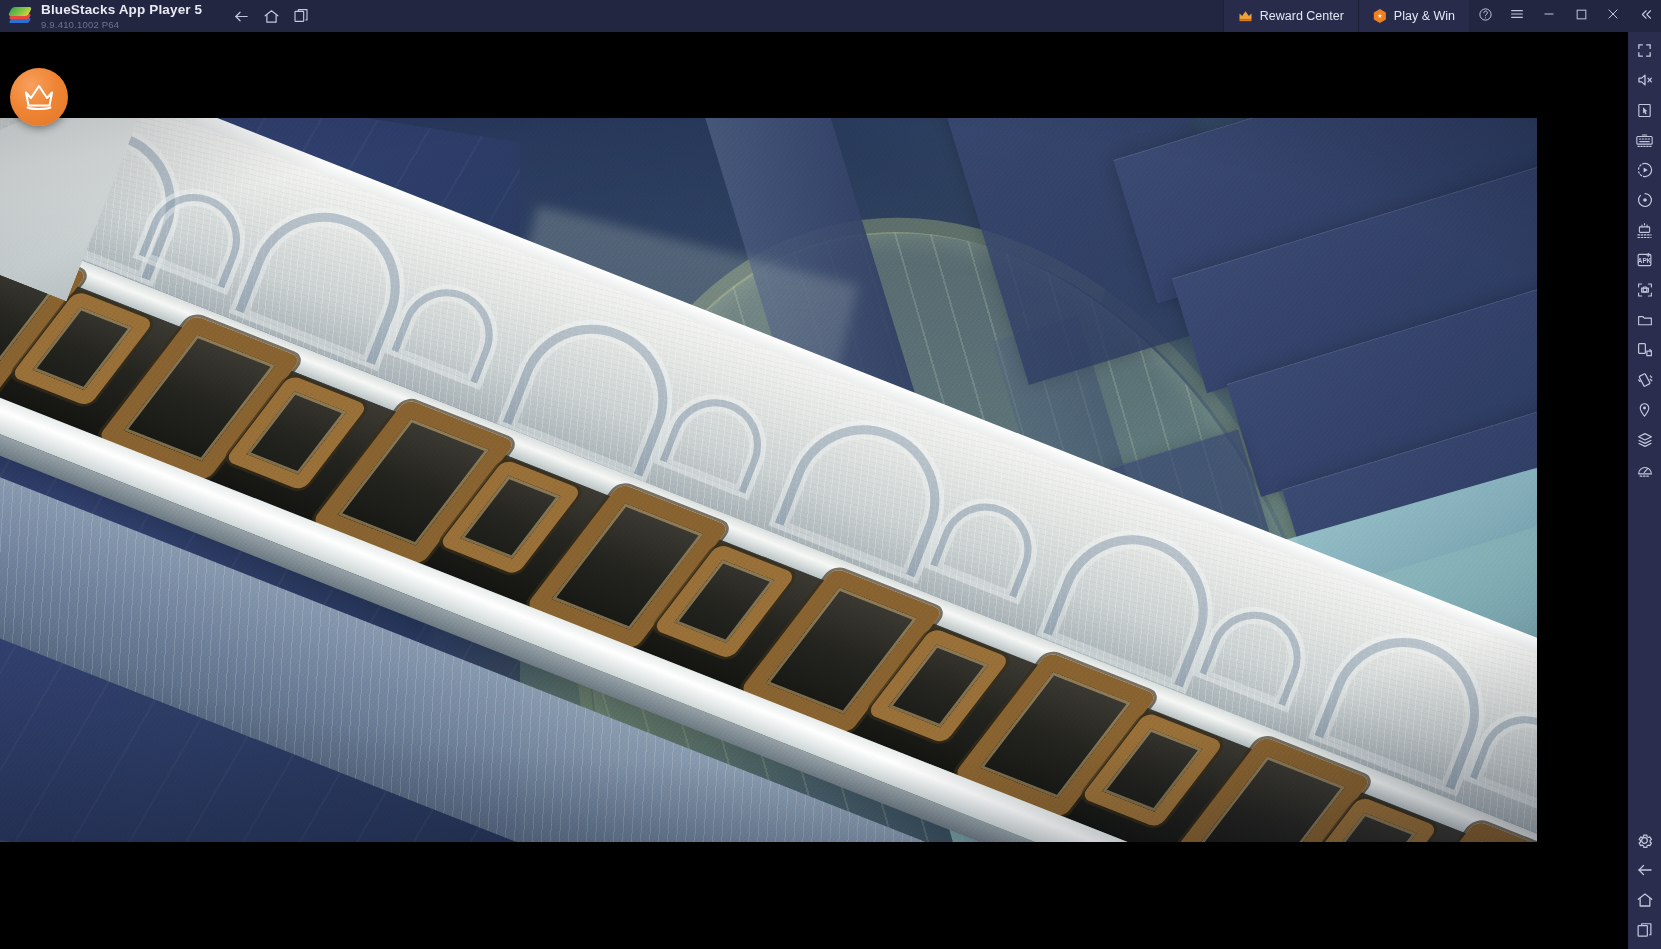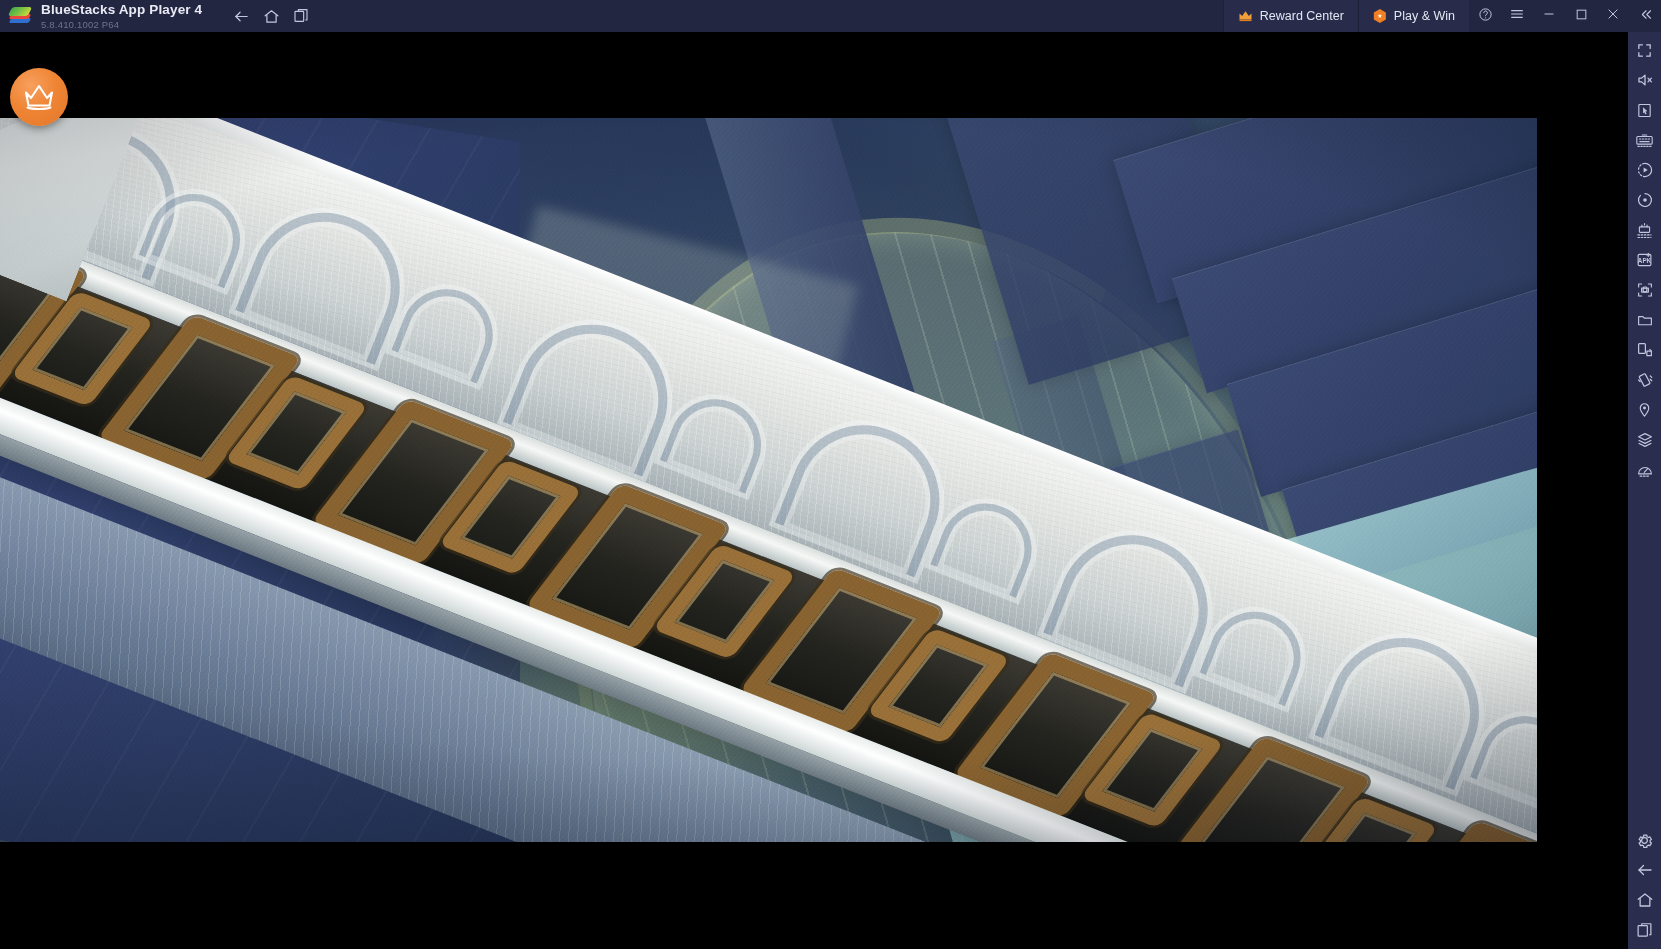--- a/index.html
+++ b/index.html
@@ -267,22 +267,22 @@
 
   <div class="titlebar">
 
     <div class="bs-logo">
       <div class="lay l3"></div>
         <div class="lay l2"></div>
         <div class="lay l1"></div>
     </div>
 
     <div class="title-wrap">
-      <div class="app-title">BlueStacks App Player 4</div>
-      <div class="app-ver">5.8.410.1002 P64</div>
+      <div class="app-title">BlueStacks App Player 5</div>
+      <div class="app-ver">9.9.410.1002 P64</div>
     </div>
 
     <div class="nav-icons">
       <div class="nav-btn">
         <span>
           <svg width="17" height="17" viewBox="0 0 24 24" fill="none" stroke="#c3c7de" stroke-width="1.7" stroke-linecap="round" stroke-linejoin="round">
             <path d="M20 12H4"></path>
               <path d="M10 6l-6 6 6 6"></path>
           </svg>
         </span>

